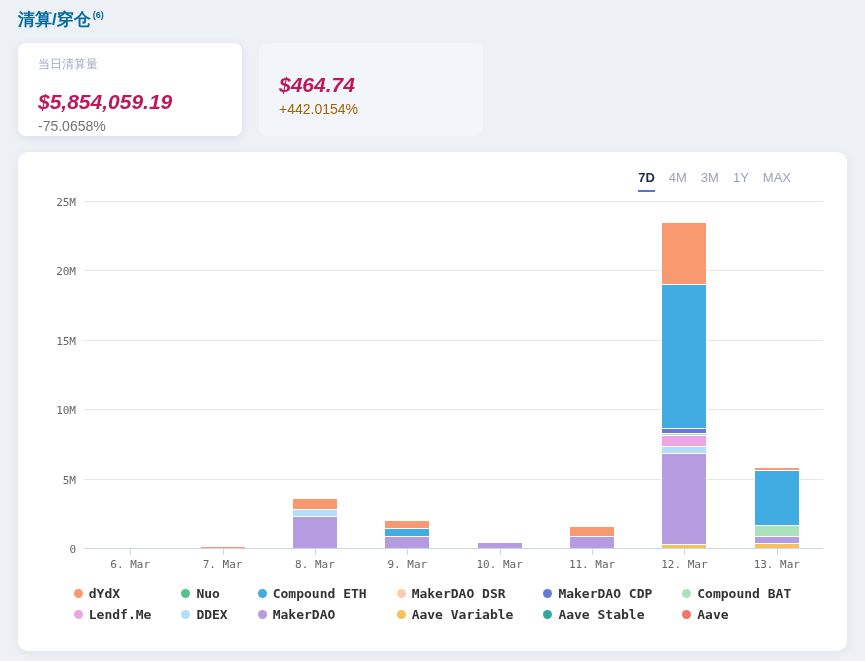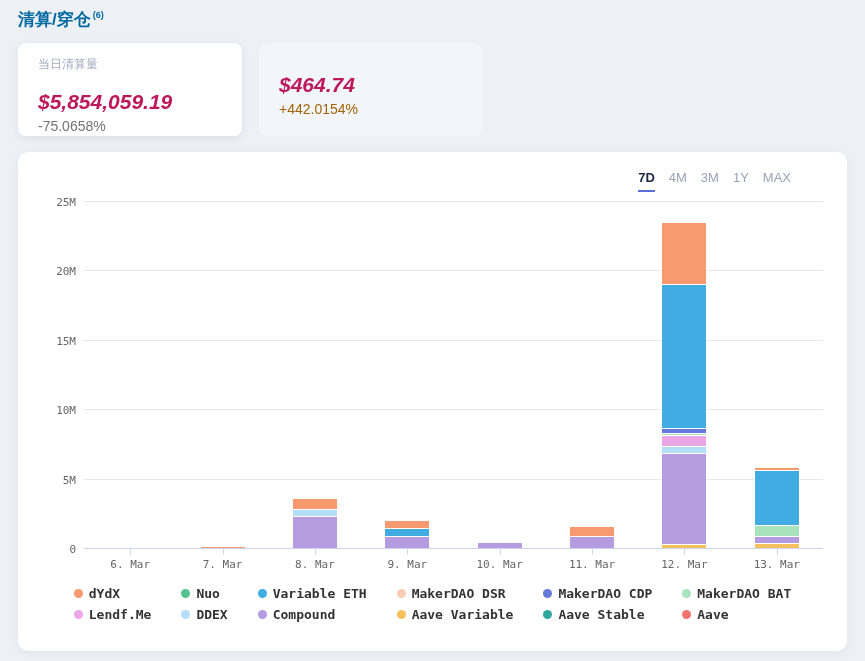--- a/index.html
+++ b/index.html
@@ -151,45 +151,45 @@
         <div class="legend-item">
           <span class="legend-dot" style="background: rgb(248, 153, 111);"></span>
           <span>dYdX</span>
         </div>
         <div class="legend-item">
           <span class="legend-dot" style="background: rgb(83, 194, 143);"></span>
           <span>Nuo</span>
         </div>
         <div class="legend-item">
           <span class="legend-dot" style="background: rgb(65, 172, 226);"></span>
-          <span>Variable ETH</span>
+          <span>Compound ETH</span>
         </div>
         <div class="legend-item">
           <span class="legend-dot" style="background: rgb(248, 206, 178);"></span>
           <span>MakerDAO DSR</span>
         </div>
         <div class="legend-item">
           <span class="legend-dot" style="background: rgb(102, 121, 219);"></span>
           <span>MakerDAO CDP</span>
         </div>
         <div class="legend-item">
           <span class="legend-dot" style="background: rgb(169, 227, 190);"></span>
-          <span>MakerDAO BAT</span>
+          <span>Compound BAT</span>
         </div>
         <div class="legend-item">
           <span class="legend-dot" style="background: rgb(235, 166, 229);"></span>
           <span>Lendf.Me</span>
         </div>
         <div class="legend-item">
           <span class="legend-dot" style="background: rgb(180, 221, 248);"></span>
           <span>DDEX</span>
         </div>
         <div class="legend-item">
           <span class="legend-dot" style="background: rgb(181, 155, 224);"></span>
-          <span>Compound</span>
+          <span>MakerDAO</span>
         </div>
         <div class="legend-item">
           <span class="legend-dot" style="background: rgb(246, 193, 92);"></span>
           <span>Aave Variable</span>
         </div>
         <div class="legend-item">
           <span class="legend-dot" style="background: rgb(48, 167, 158);"></span>
           <span>Aave Stable</span>
         </div>
         <div class="legend-item">

